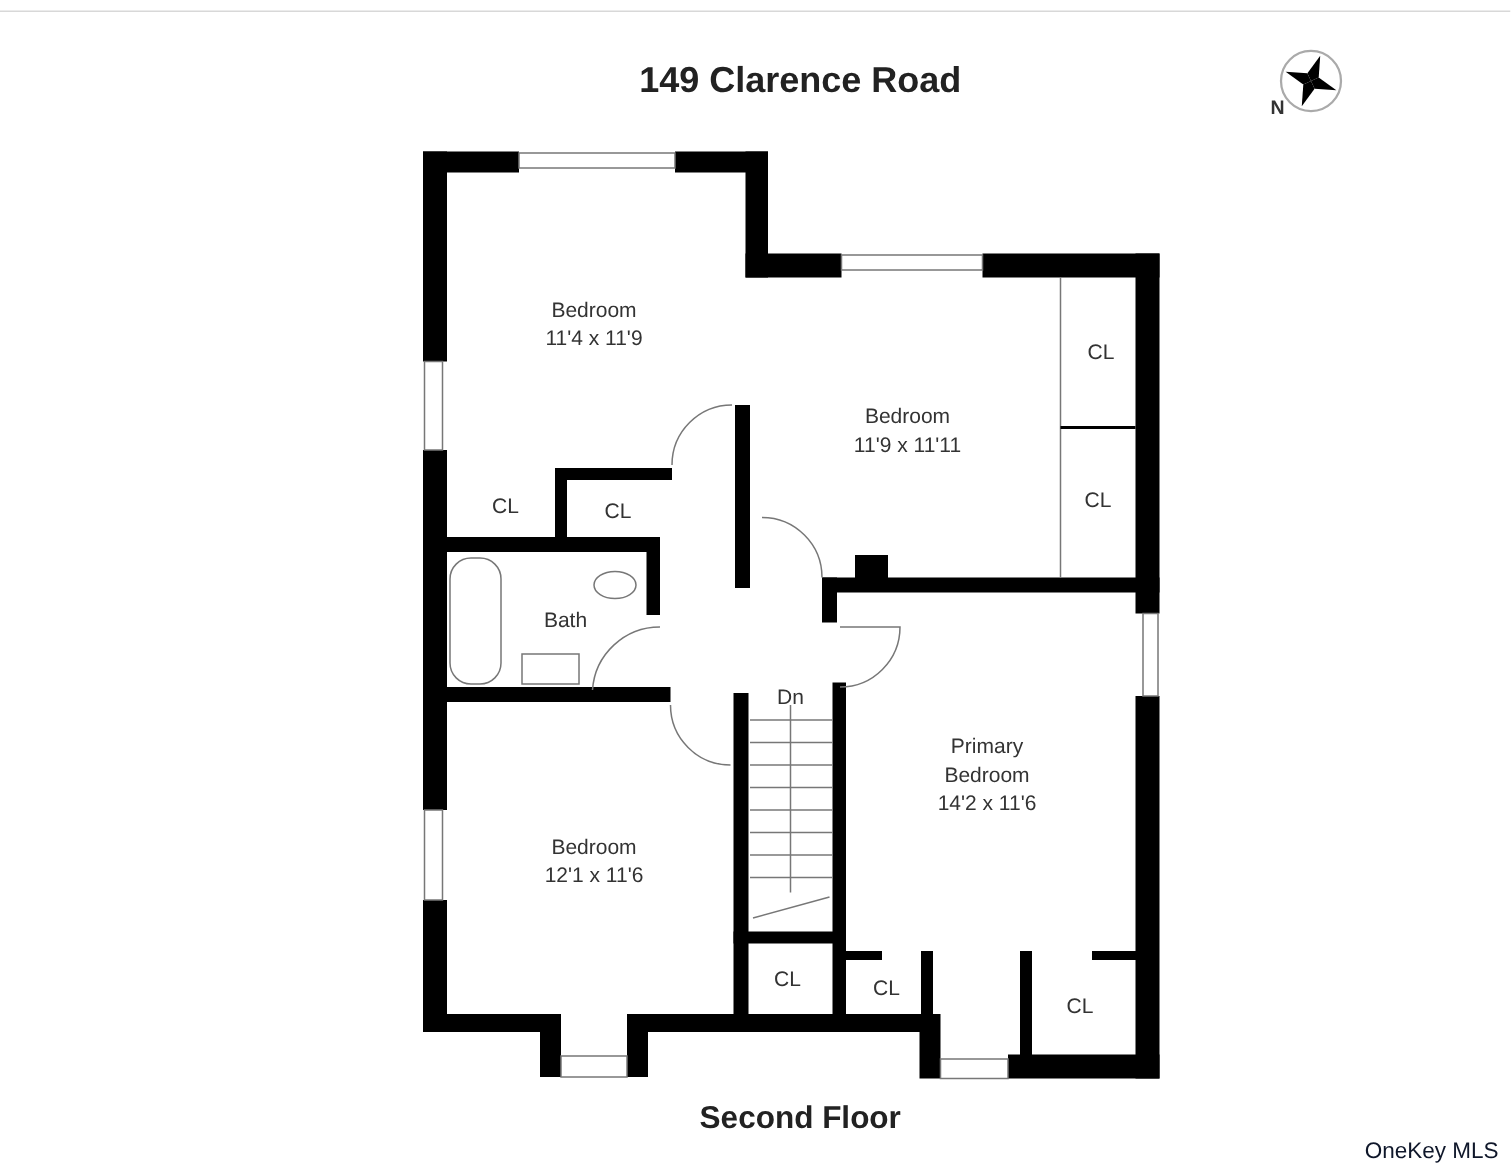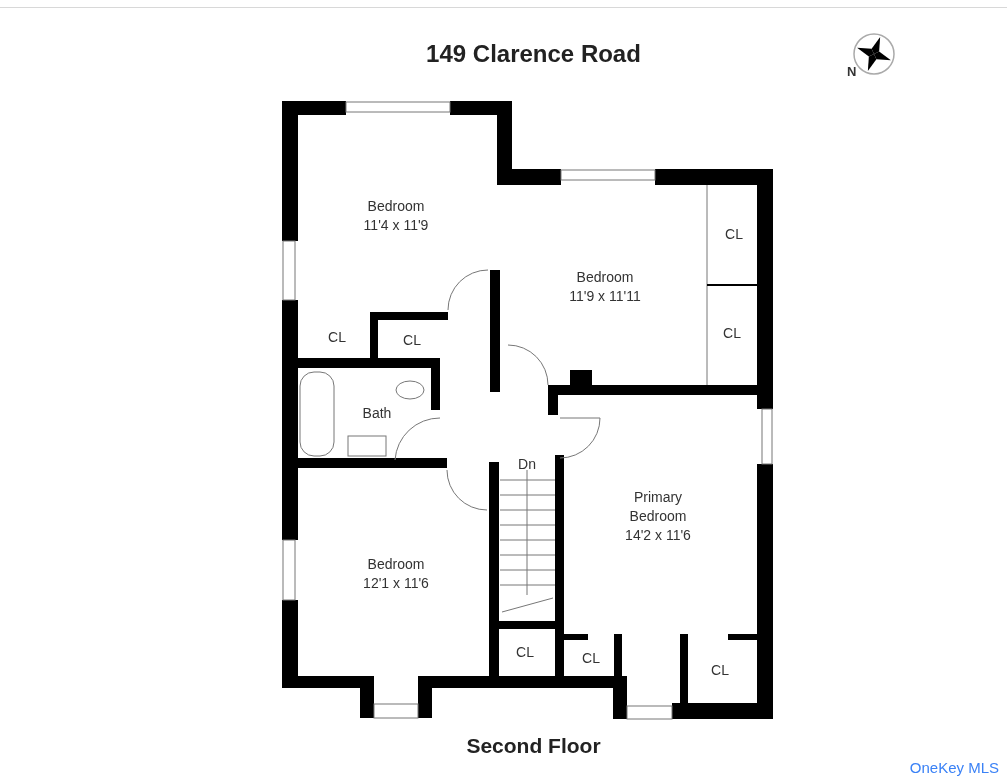--- a/index.html
+++ b/index.html
@@ -1,20 +1,20 @@
 <!DOCTYPE html>
 <html><head>
 <meta charset="utf-8">
 <style>
   html, body { margin: 0; padding: 0; background: #ffffff; }
   body { width: 1007px; height: 780px; position: relative; overflow: hidden; font-family: "Liberation Sans", sans-serif; }
   .topline { position: absolute; left: 0; top: 7px; width: 1007px; height: 1px; background: #d8d8d8; }
   .title { position: absolute; left: 0; width: 1067px; top: 40px; text-align: center; font-weight: bold; font-size: 24px; color: #222; }
   .subtitle { position: absolute; left: 0; width: 1067px; top: 734px; text-align: center; font-weight: bold; font-size: 21px; color: #222; }
-  .watermark { position: absolute; right: 8px; top: 759px; font-size: 15px; color: #3b82f6; }
+  .watermark { position: absolute; right: 8px; top: 759px; font-size: 15px; color: #0f172a; }
   .compass { position: absolute; left: 838px; top: 30px; }
   svg.plan { position: absolute; left: 0; top: 0; }
   .lbl { font-family: "Liberation Sans", sans-serif; fill: #333; text-anchor: middle; }
 </style>
 </head>
 <body>
 
 <div class="topline"></div>
 <div class="title">149 Clarence Road</div>
 

